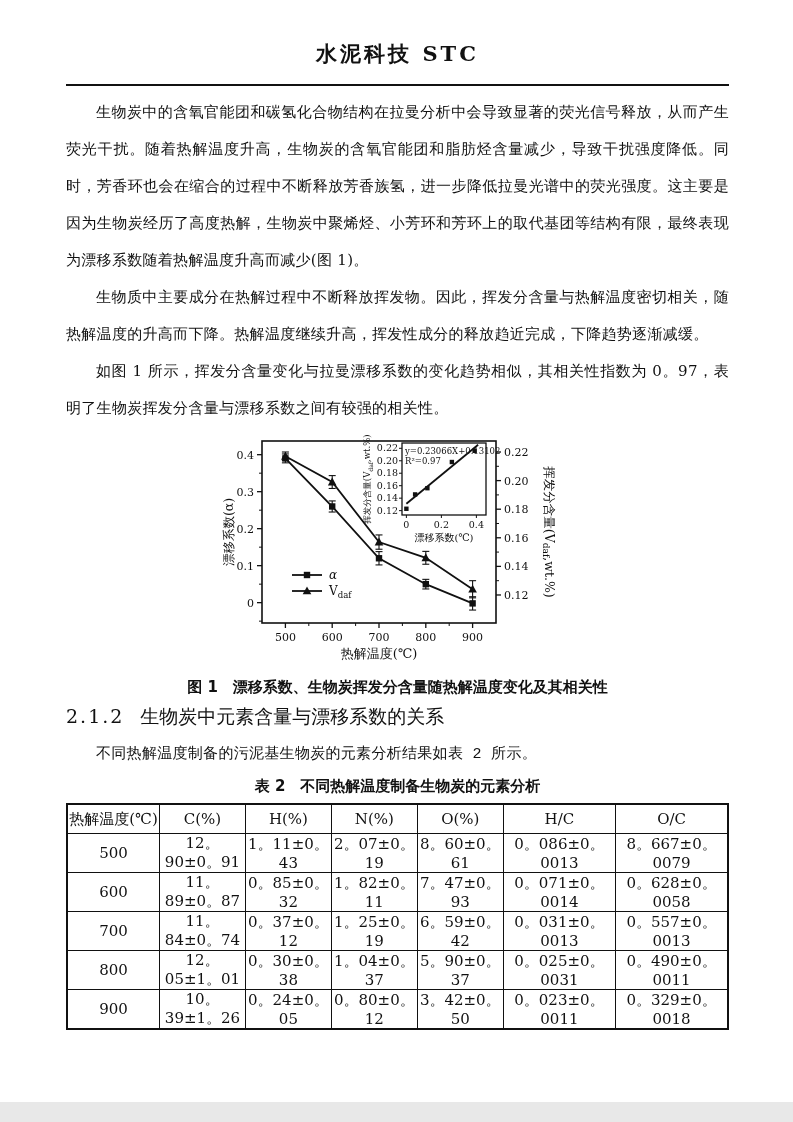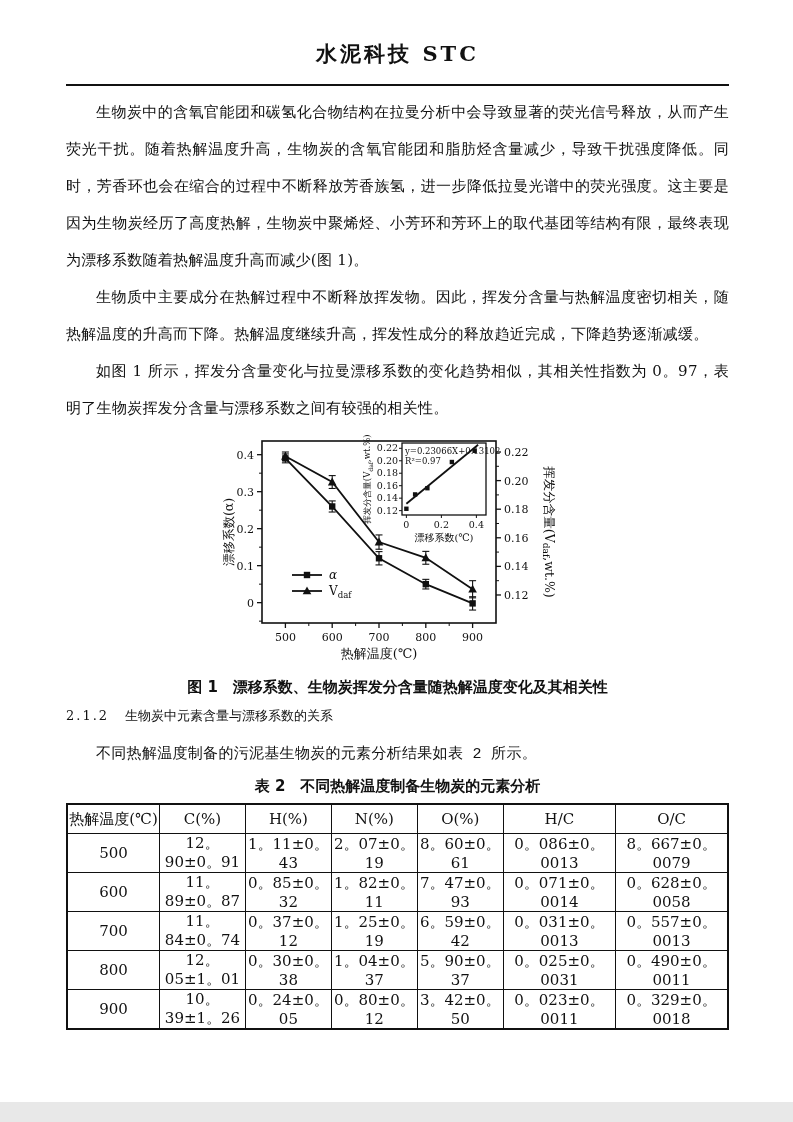--- a/index.html
+++ b/index.html
@@ -18,21 +18,21 @@
     margin:0;font-size:15px;line-height:37px;text-align:justify;text-indent:2em;
     letter-spacing:0.3px;
   }
   figure{margin:0;text-align:center;}
   #chart-svg{display:block;margin:0 auto;}
   figcaption{
     font-family:"DejaVu Sans","Liberation Sans",sans-serif;font-weight:bold;
     font-size:15px;line-height:20px;margin-top:0;
   }
   h2.section{
-    margin:6px 0 0 0;font-size:13px;line-height:26px;font-weight:normal;
+    margin:6px 0 0 0;font-size:19px;line-height:26px;font-weight:normal;
   }
   .sec-num{letter-spacing:2px;margin-right:16px;}
   .intro-para{margin-top:7px;font-family:Liberation Mono, monospace;}
   .table-caption{
     margin-top:3px;text-align:center;font-weight:bold;font-size:15px;line-height:20px;
     font-family:"DejaVu Sans","Liberation Sans",sans-serif;
   }
   table.elem{
     width:100%;margin-top:7px;border-collapse:collapse;font-size:15px;
     border:2px solid #111;

